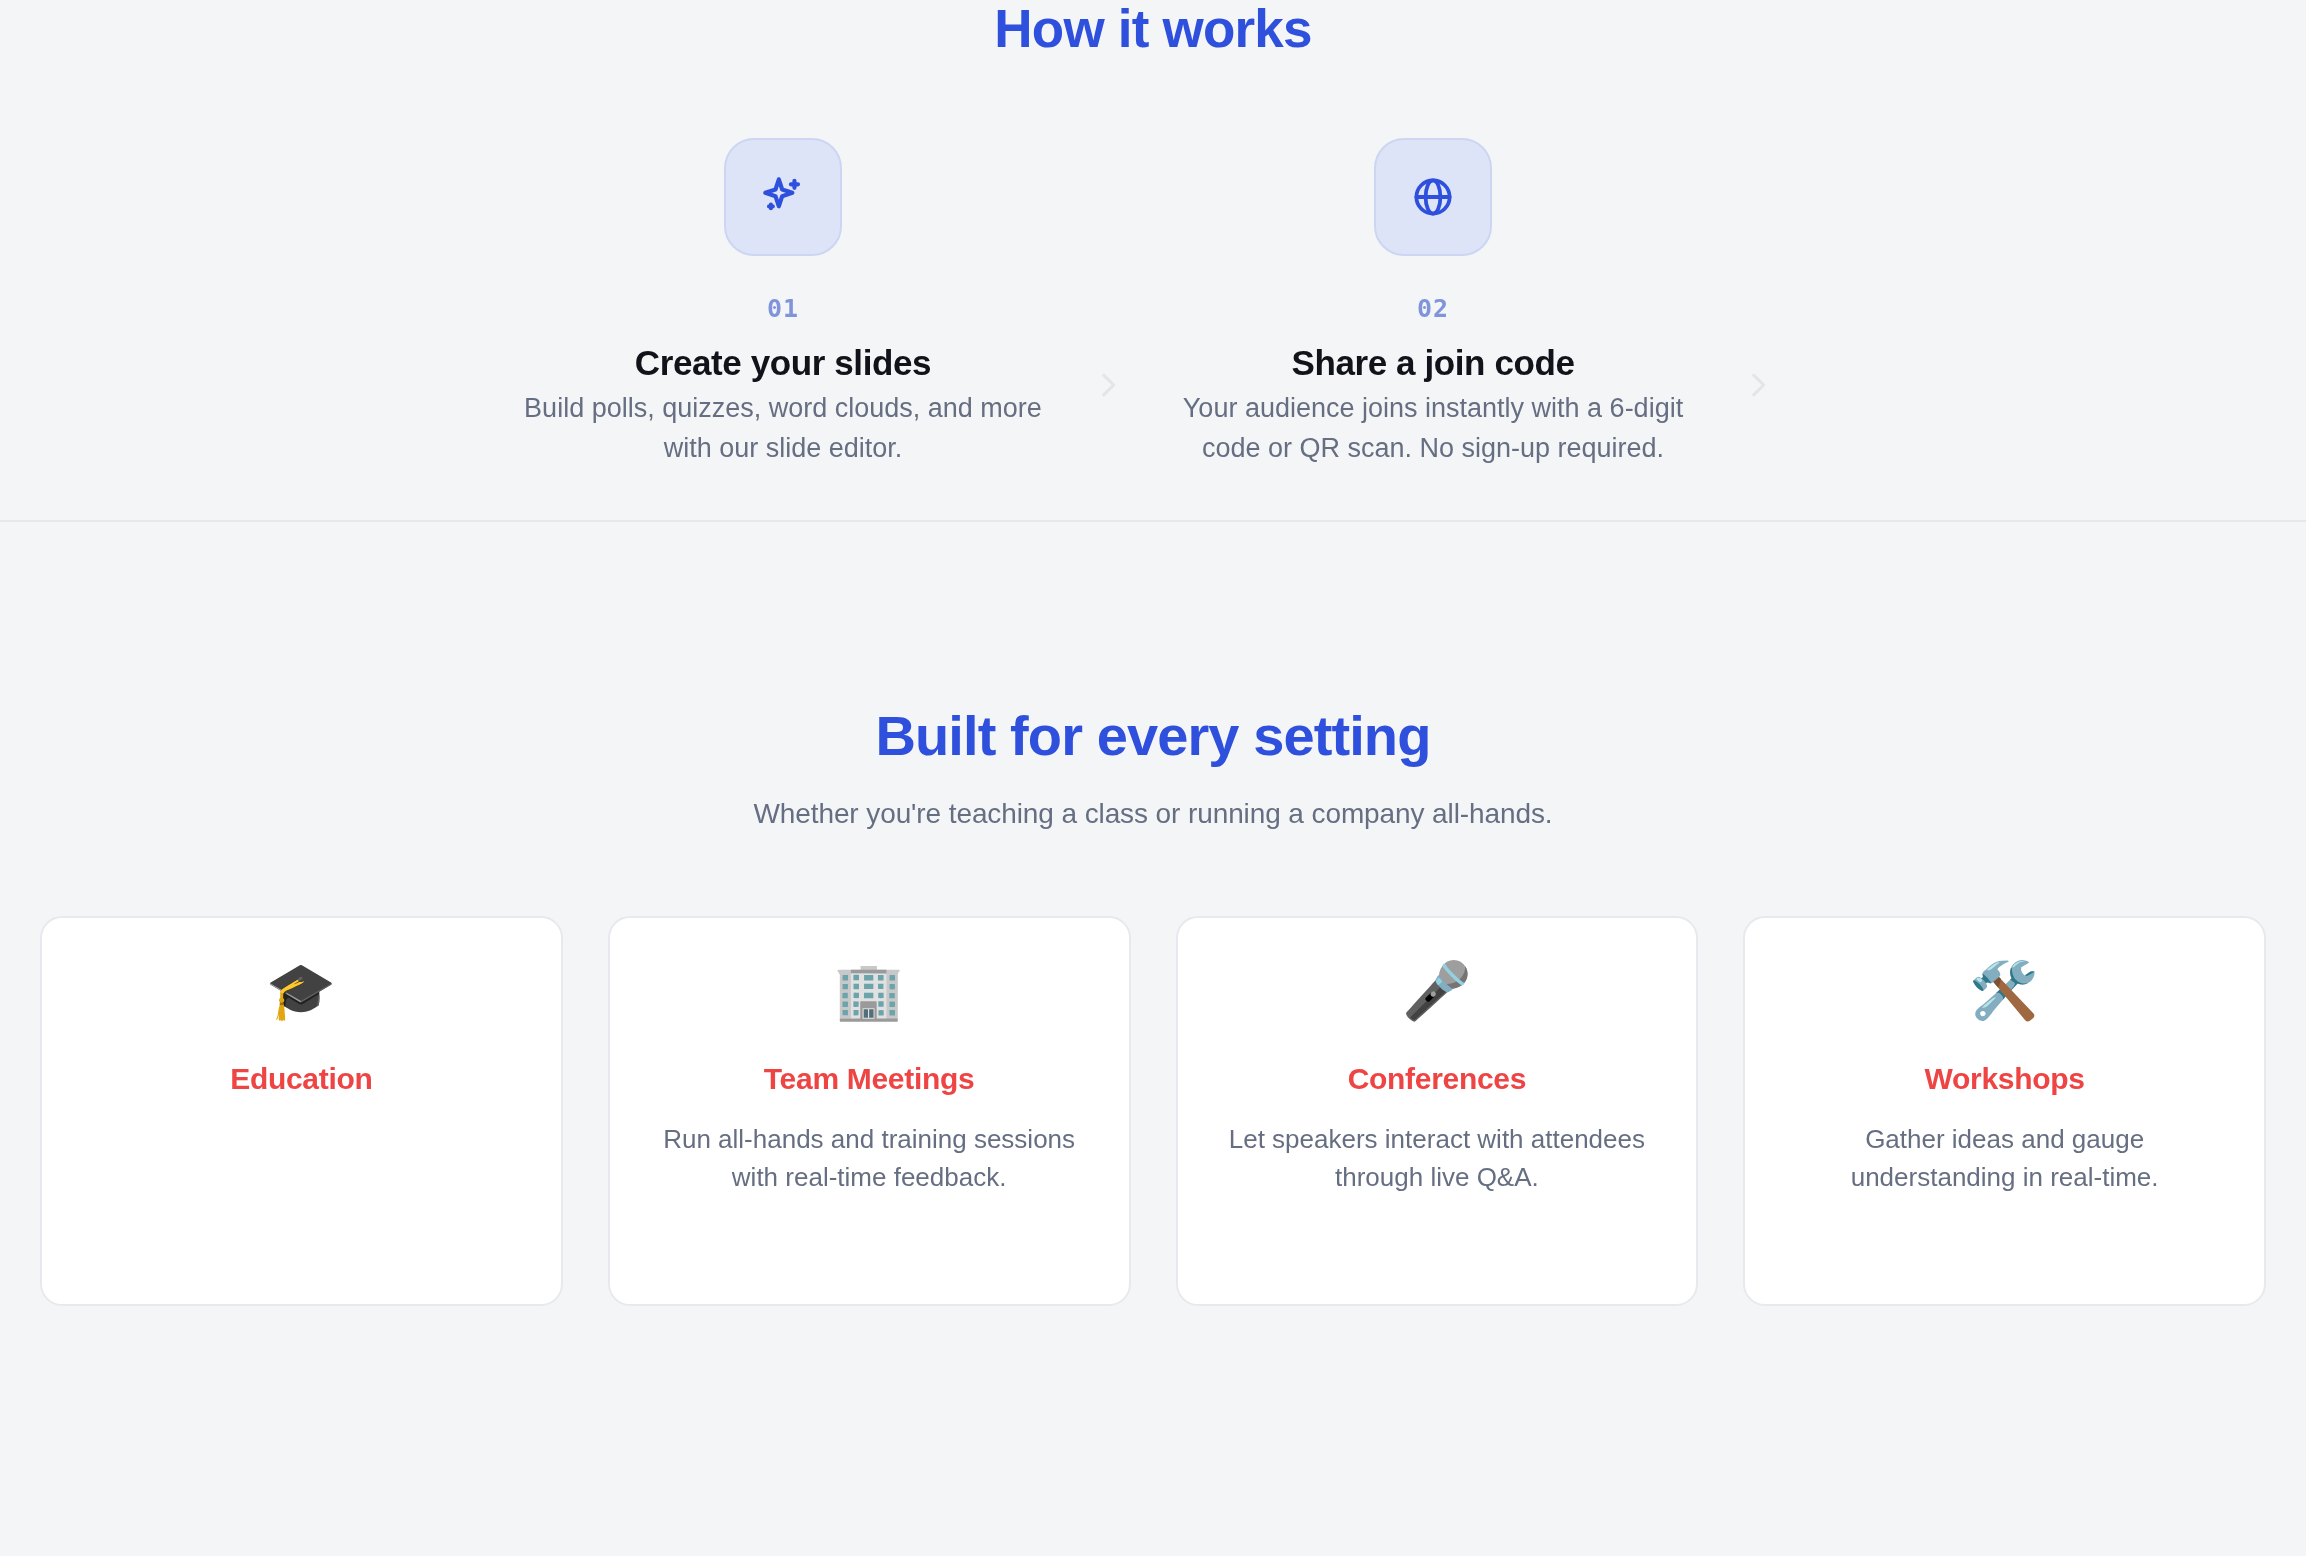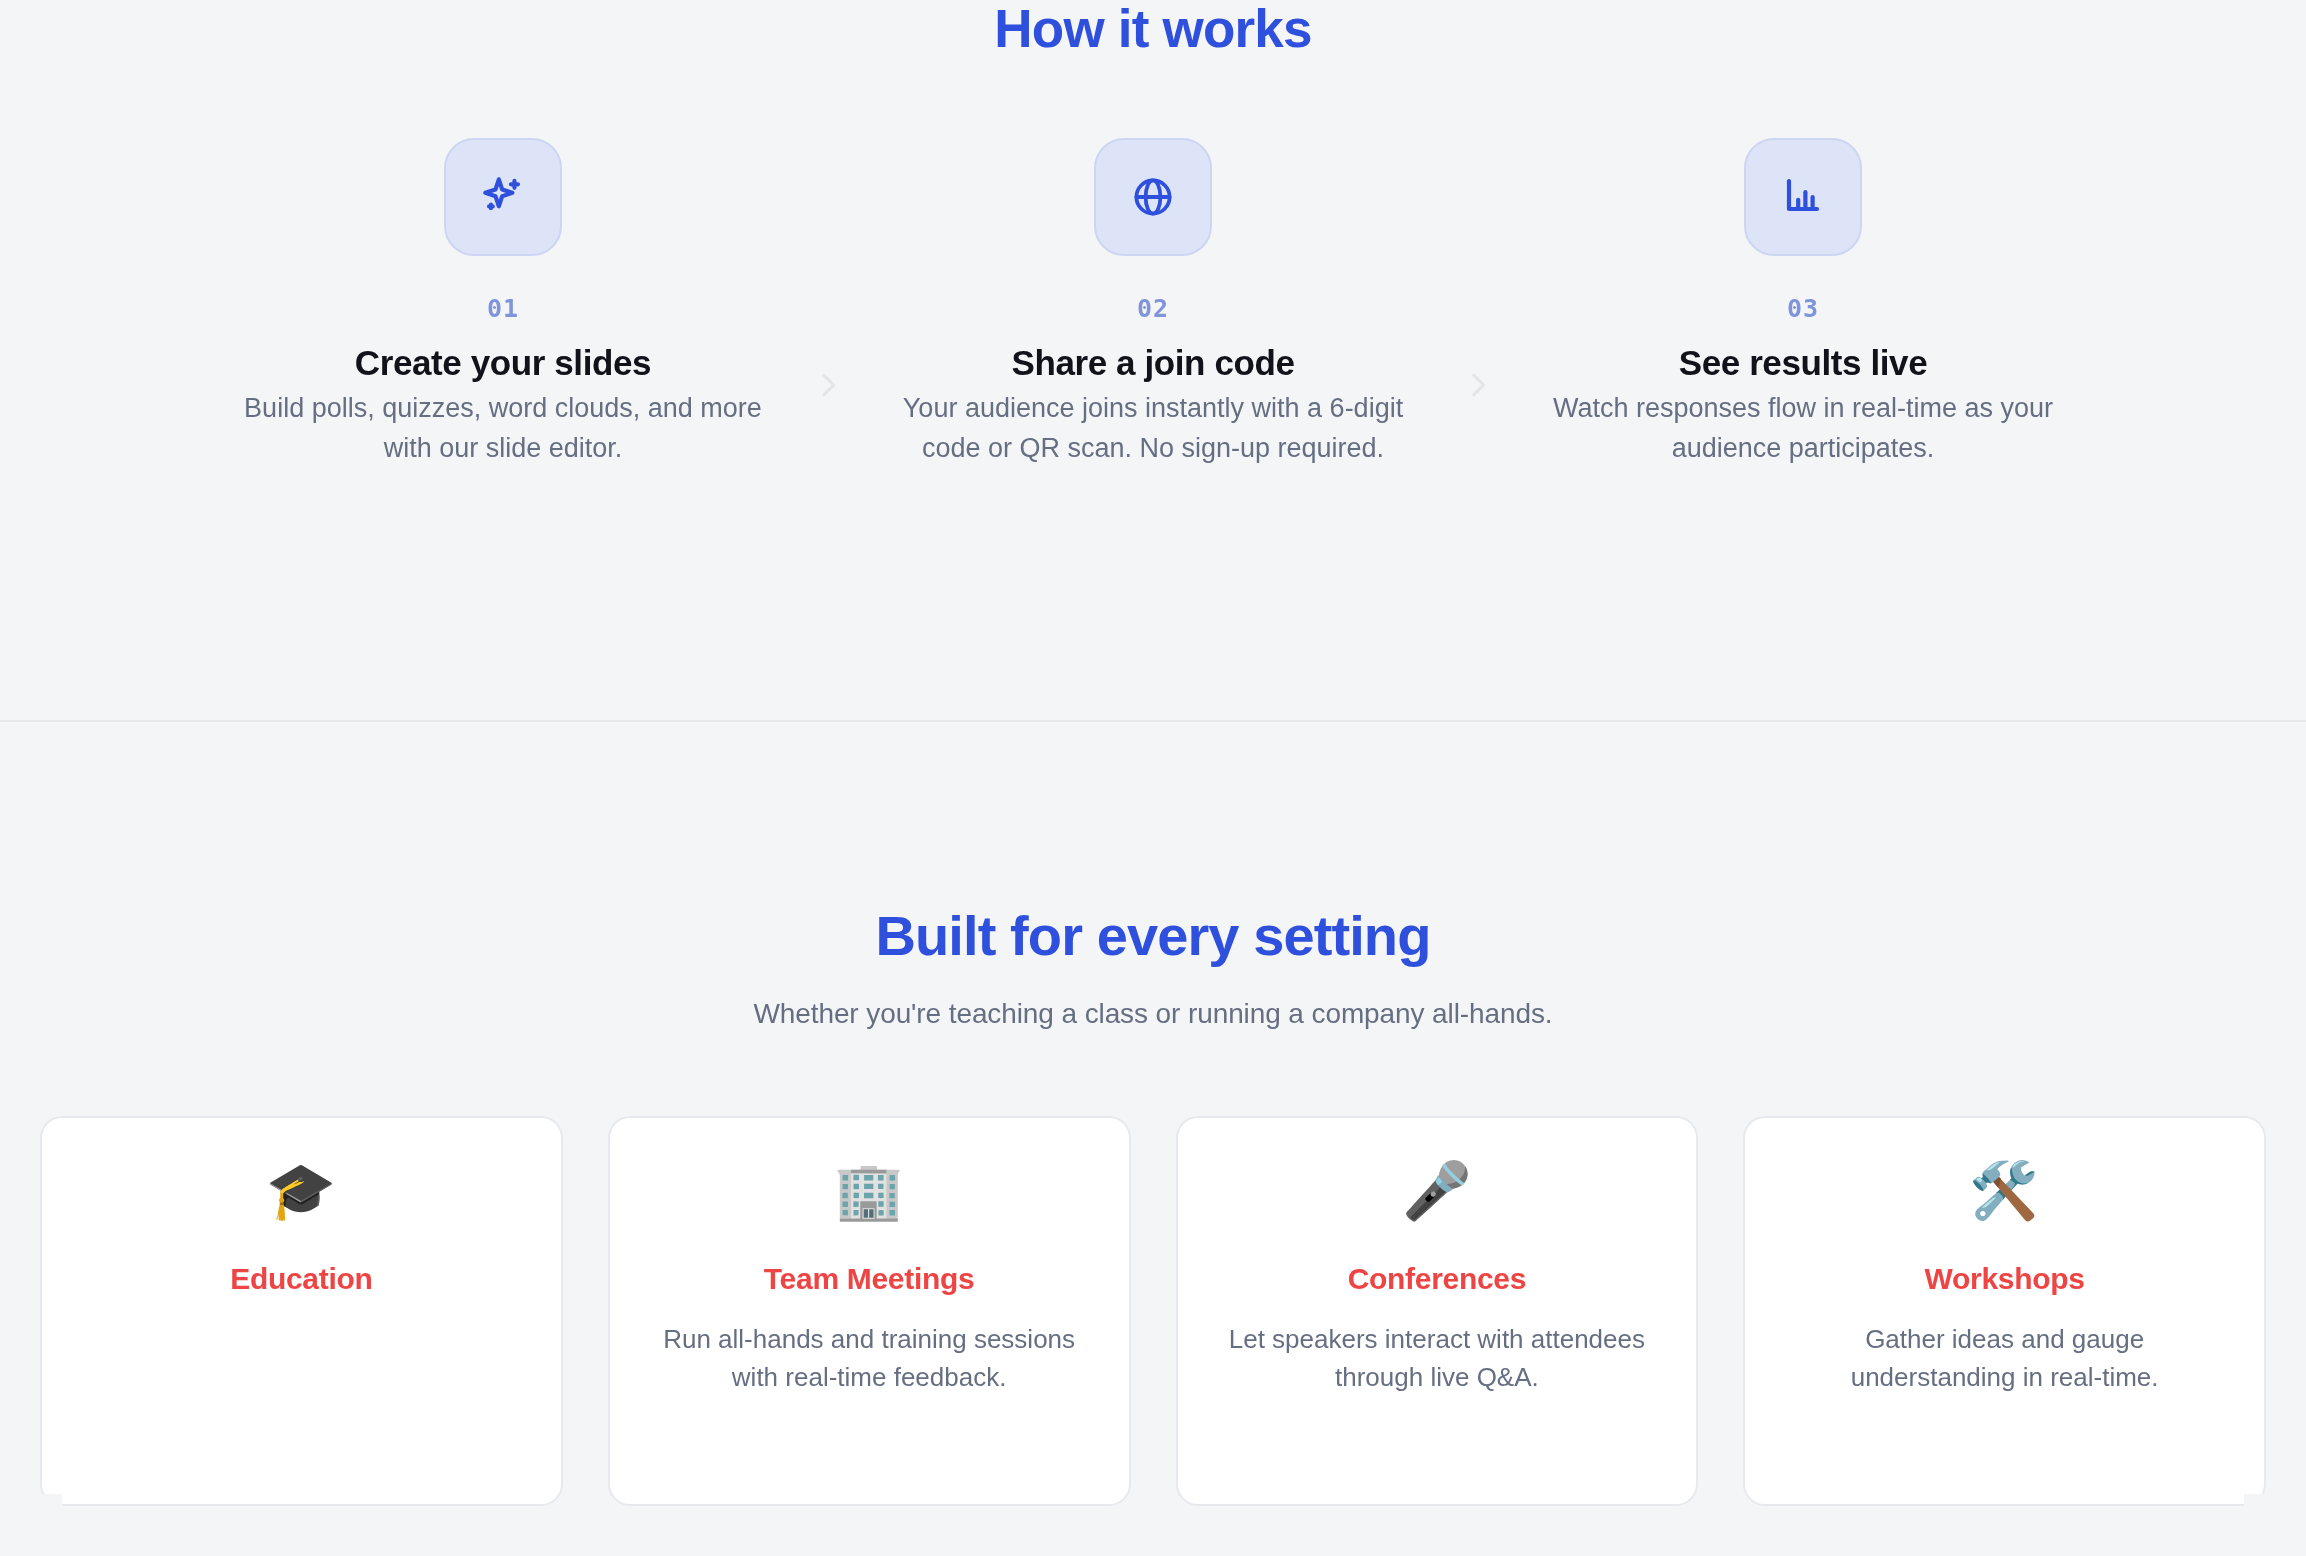--- a/index.html
+++ b/index.html
@@ -13,21 +13,21 @@
   body {
     background: #f4f5f7;
     font-family: "Liberation Sans", sans-serif;
     -webkit-font-smoothing: antialiased;
     position: relative;
   }
 
   
   .section-how {
     position: relative;
-    height: 722px;
+    height: 522px;
     background: #f4f5f7;
     border-bottom: 2px solid #e6e8ec;
   }
 
   .how-title {
     text-align: center;
     font-size: 53px;
     font-weight: 700;
     color: #2f50dd;
     letter-spacing: -0.8px;
@@ -251,35 +251,20 @@
     </div>
 
     <div class="step-connector">
       <span>
         <svg width="34" height="34" viewBox="0 0 24 24" fill="none" stroke="#e3e5e9" stroke-width="2.2" stroke-linecap="round" stroke-linejoin="round">
           <polyline points="9 5 16 12 9 19"></polyline>
         </svg>
       </span>
     </div>
 
-    <div class="step">
-      <div class="step-icon-box">
-        <span>
-          <svg width="48" height="48" viewBox="0 0 24 24" fill="none" stroke="#2f50dd" stroke-width="2.1" stroke-linecap="round" stroke-linejoin="round">
-            <path d="M5 4v14h14"></path>
-            <line x1="9.6" y1="13.4" x2="9.6" y2="17.4"></line>
-            <line x1="13.2" y1="9.6" x2="13.2" y2="17.4"></line>
-            <line x1="16.8" y1="12" x2="16.8" y2="17.4"></line>
-          </svg>
-        </span>
-      </div>
-      <div class="step-number">03</div>
-      <div class="step-heading">See results live</div>
-      <p class="step-desc">Watch responses flow in real-time as your audience participates.</p>
-    </div>
 
   </div>
 </section>
 
 <section class="section-settings">
 
   <h2 class="settings-title">Built for every setting</h2>
 
   <p class="settings-subtitle">Whether you're teaching a class or running a company all-hands.</p>
 

